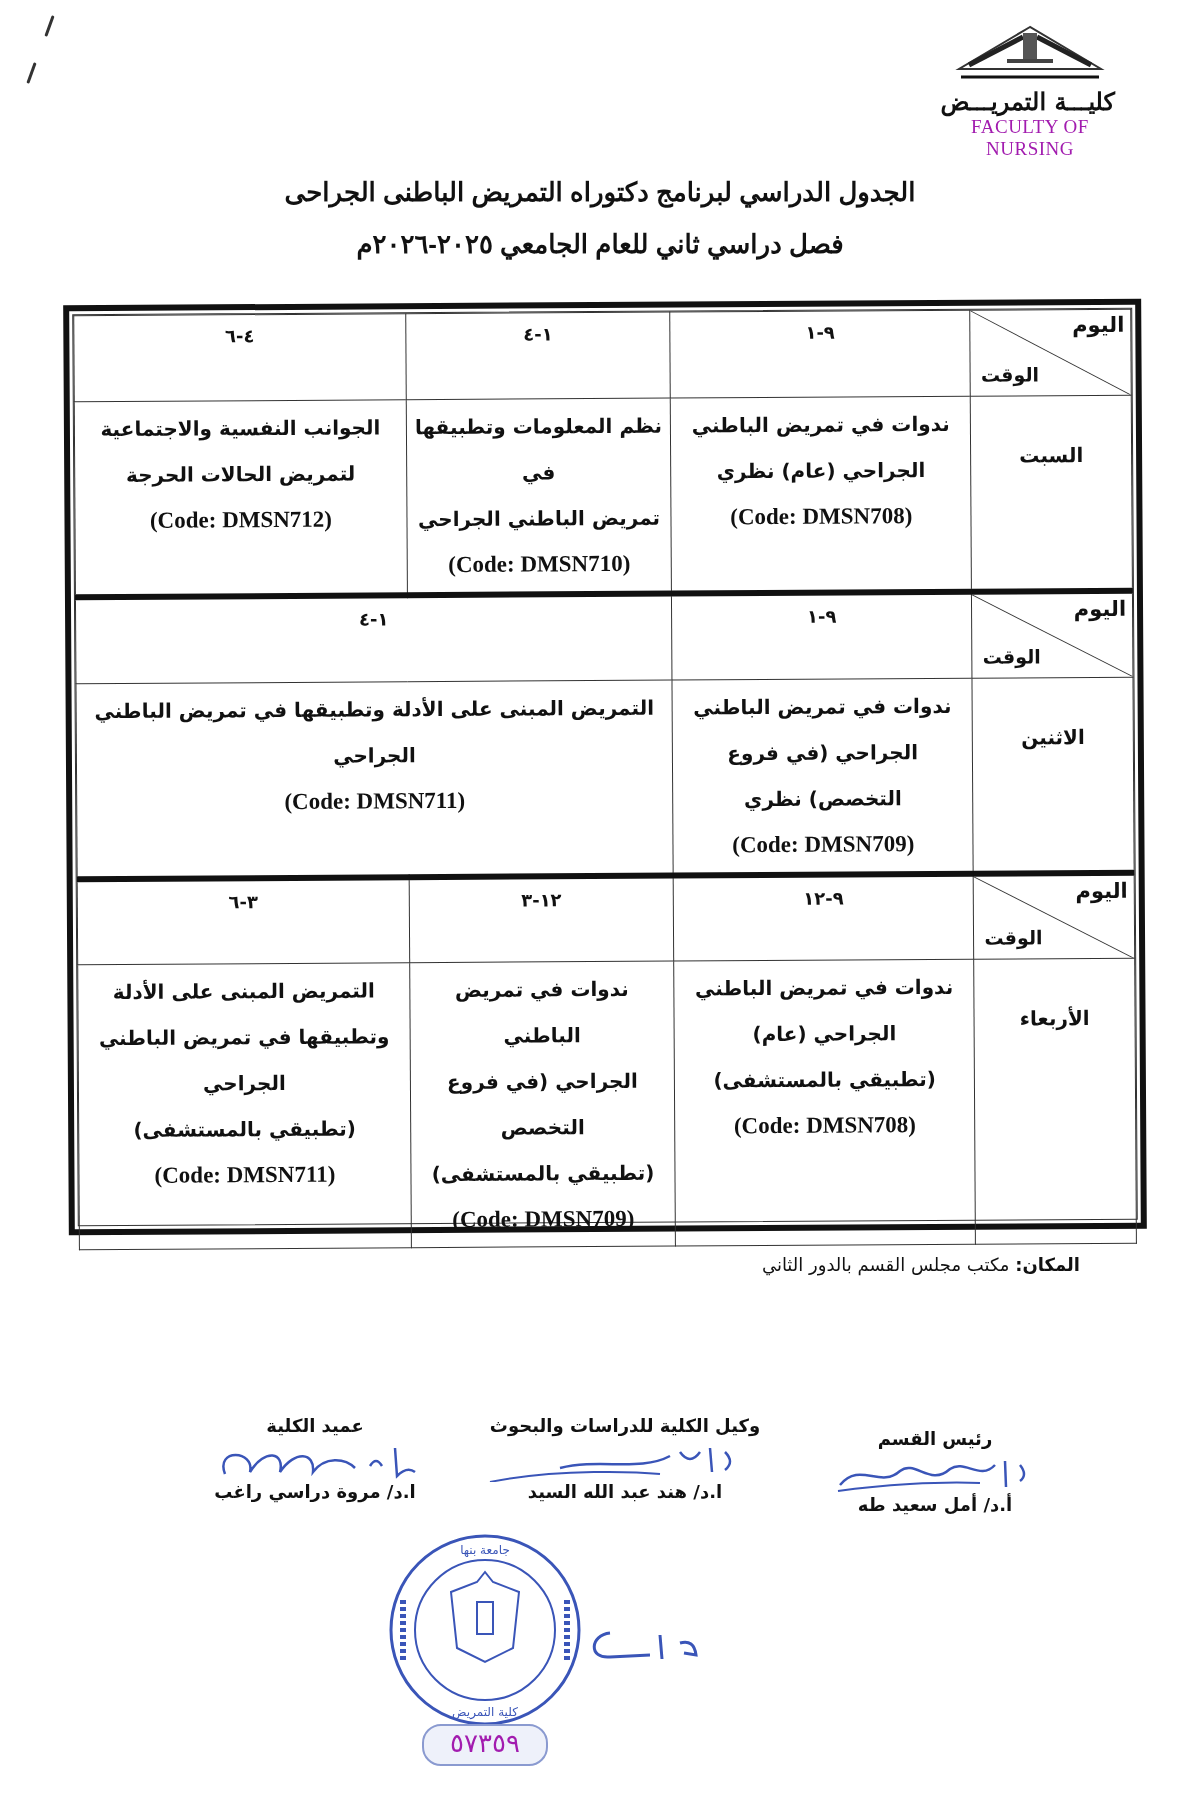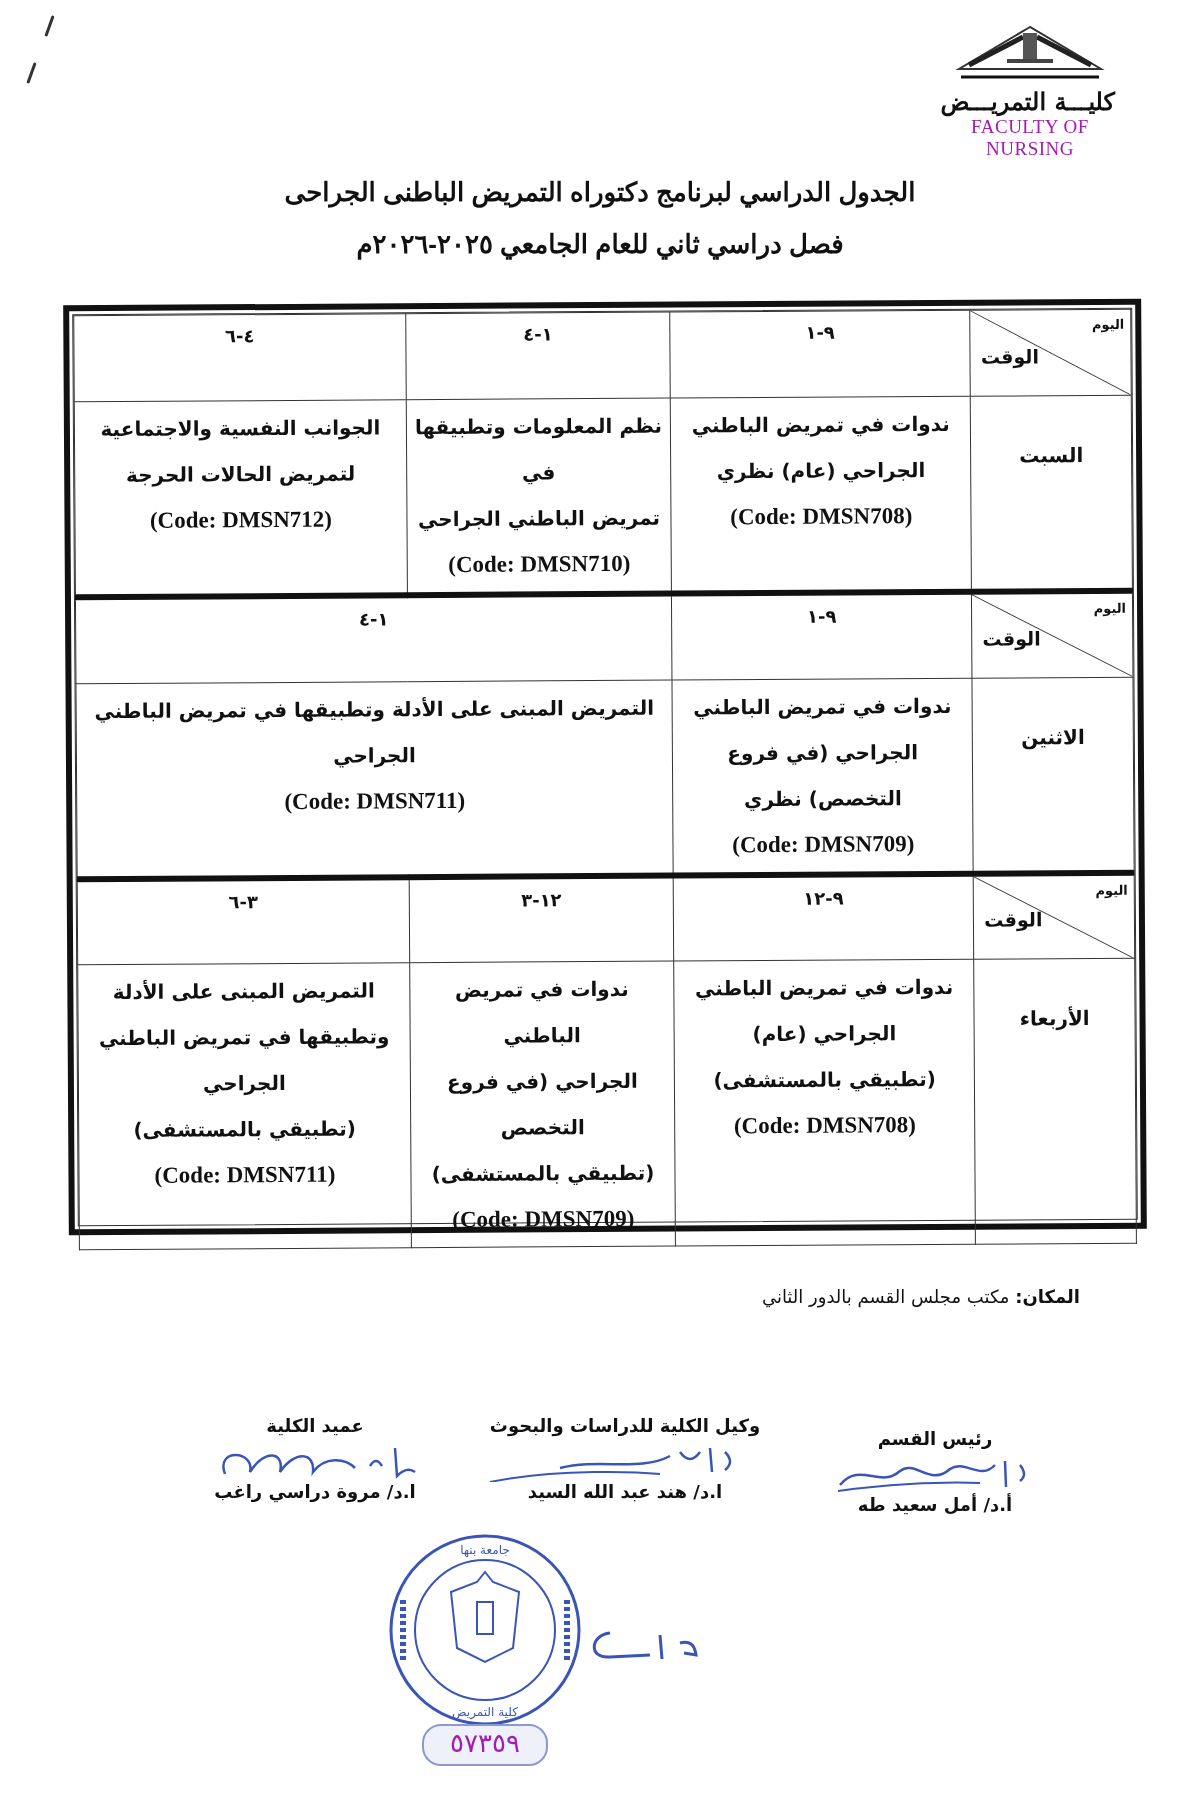--- a/index.html
+++ b/index.html
@@ -79,44 +79,43 @@
     padding: 4px 6px;
   }
   table.schedule tr.hdr td { height: 86px; padding-top: 6px; }
   table.schedule tr.hdr { border-top: 6px solid #111; }
   table.schedule tr.first-hdr { border-top: none; }
   table.schedule tr.hdr td.time { font-size: 18px; line-height: 30px; }
   td.corner { position: relative; padding: 0 !important; }
   td.corner svg { position: absolute; left: 0; top: 0; width: 100%; height: 100%; }
   td.corner .day-lbl {
     position: absolute; top: 2px; right: 6px;
-    font-size: 13px; line-height: 26px;
+    font-size: 21px; line-height: 26px;
   }
   td.corner .time-lbl {
-    position: absolute; bottom: 26px; left: 10px;
+    position: absolute; bottom: 8px; left: 10px;
     font-size: 19px; line-height: 26px;
   }
   td.day { vertical-align: top !important; padding-top: 36px !important; font-size: 20px; }
   .code {
     display: block;
     font-family: "Liberation Serif", serif;
     font-weight: bold;
     font-size: 23px;
     direction: ltr;
   }
   .line { display: block; }
 
   .location {
     position: absolute;
     left: 700px; top: 1252px;
     width: 380px;
     font-size: 18px;
     line-height: 26px;
     text-align: right;
-    margin-top: 32px;
   }
   .location b { font-weight: bold; }
 
   .sig-block {
     position: absolute;
     text-align: center;
     font-size: 18px;
   }
   .sig-title { font-weight: bold; display: block; line-height: 28px; }
   .sig-name { font-weight: bold; display: block; line-height: 28px; margin-top: 38px; }

